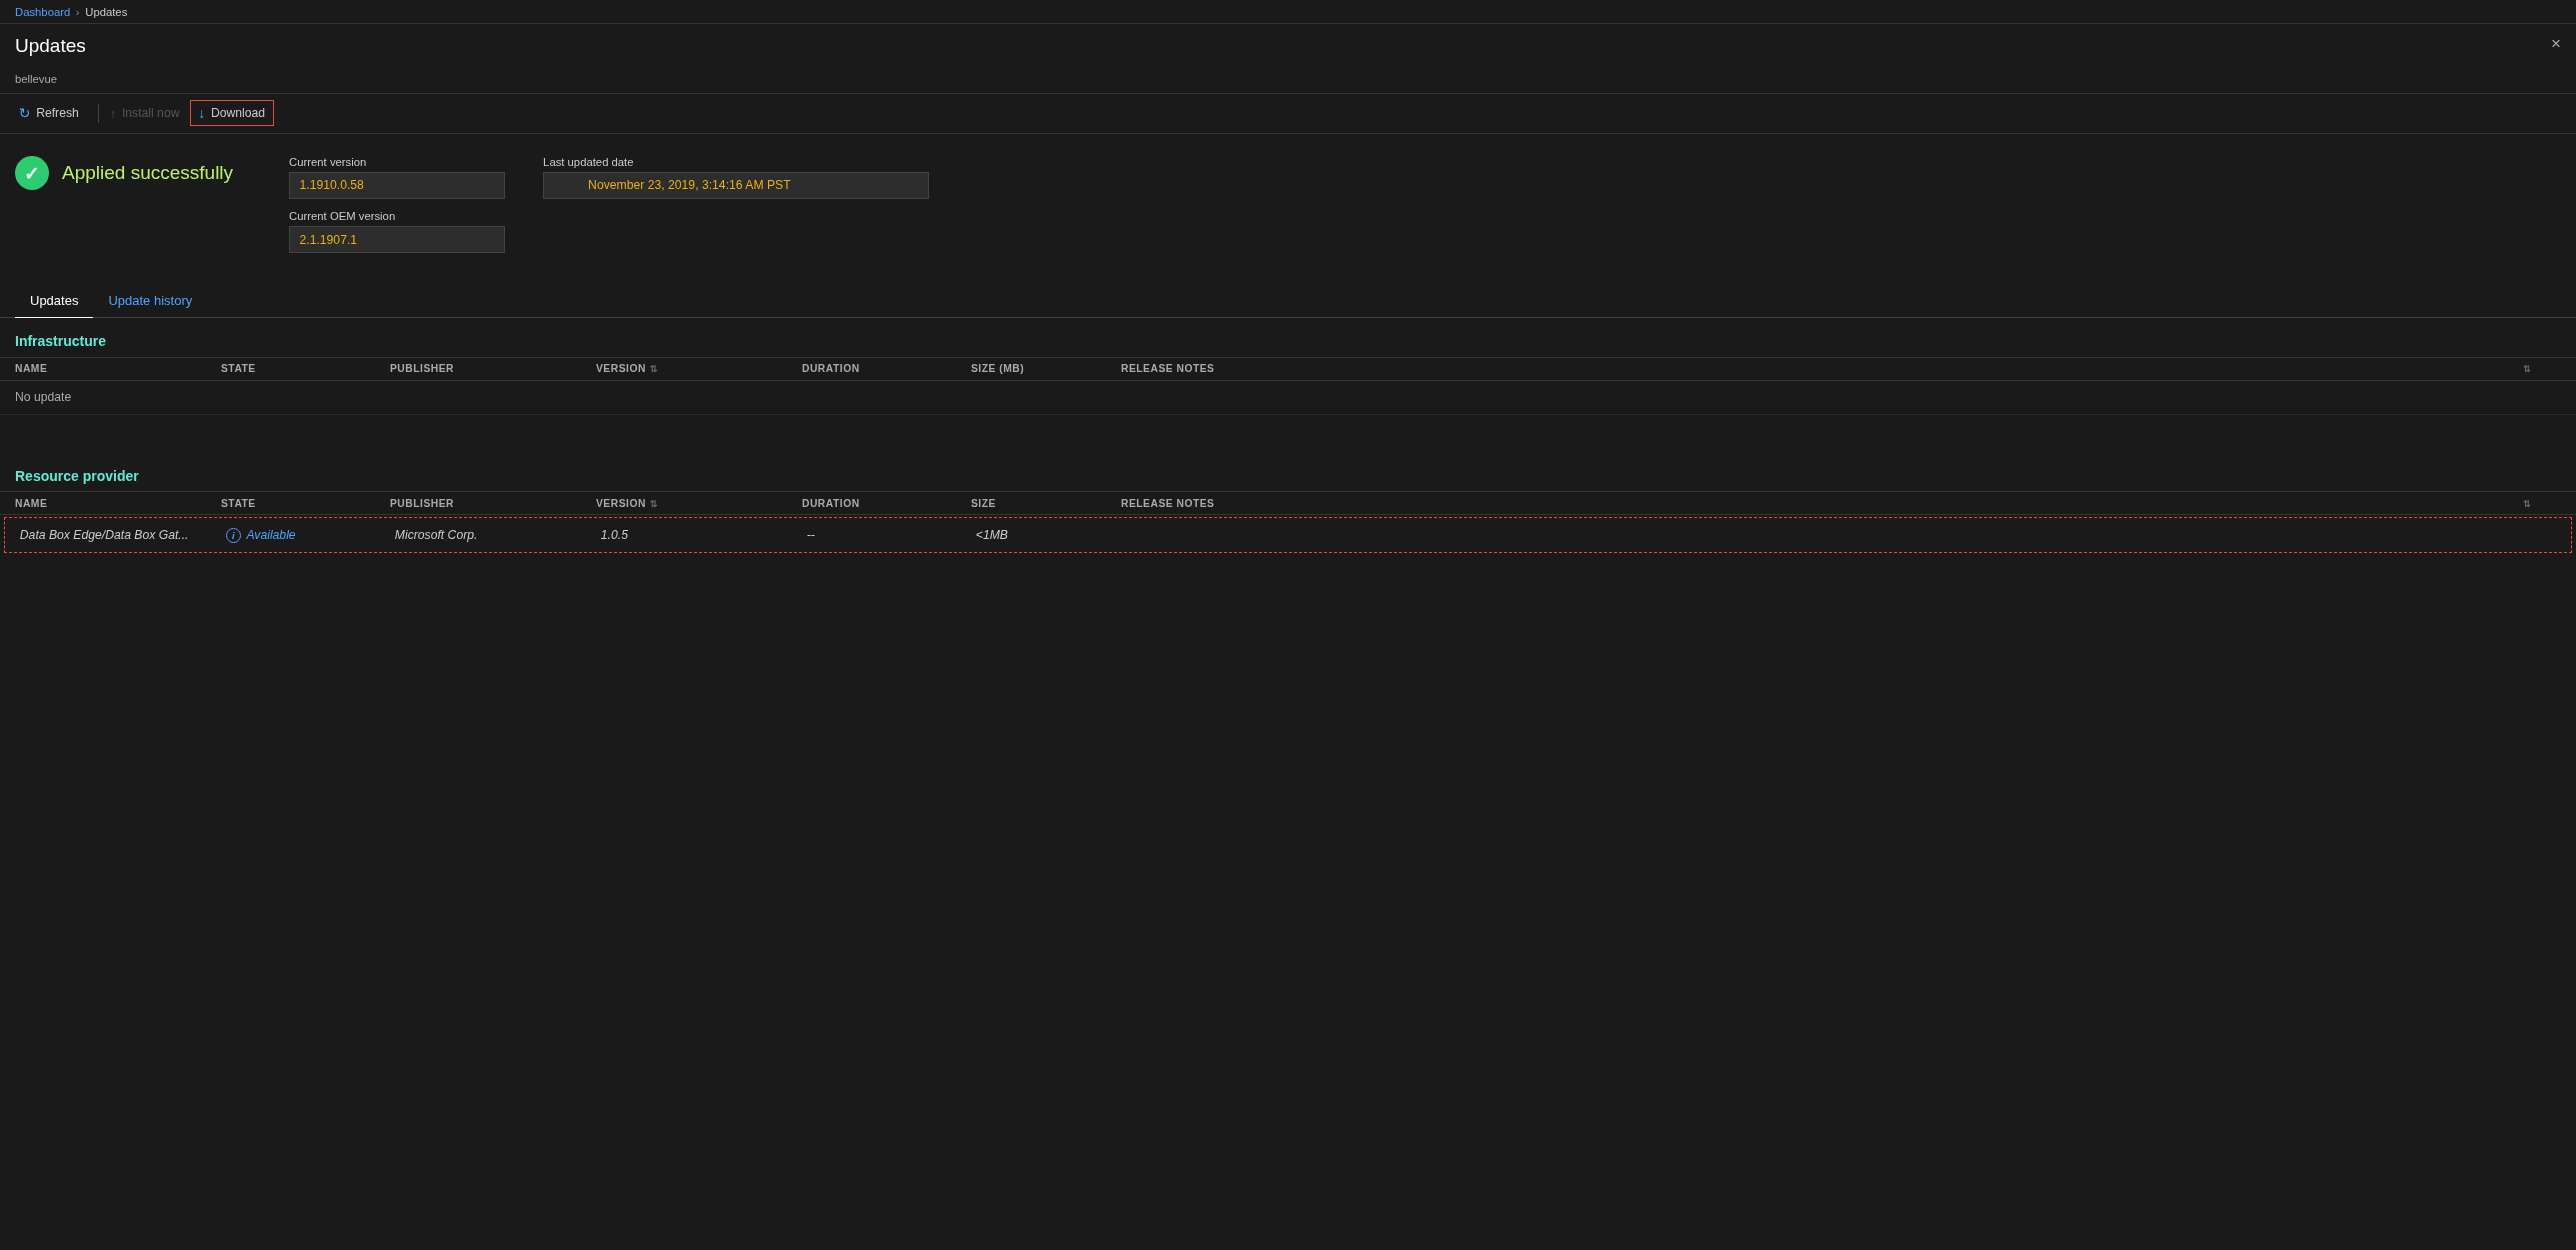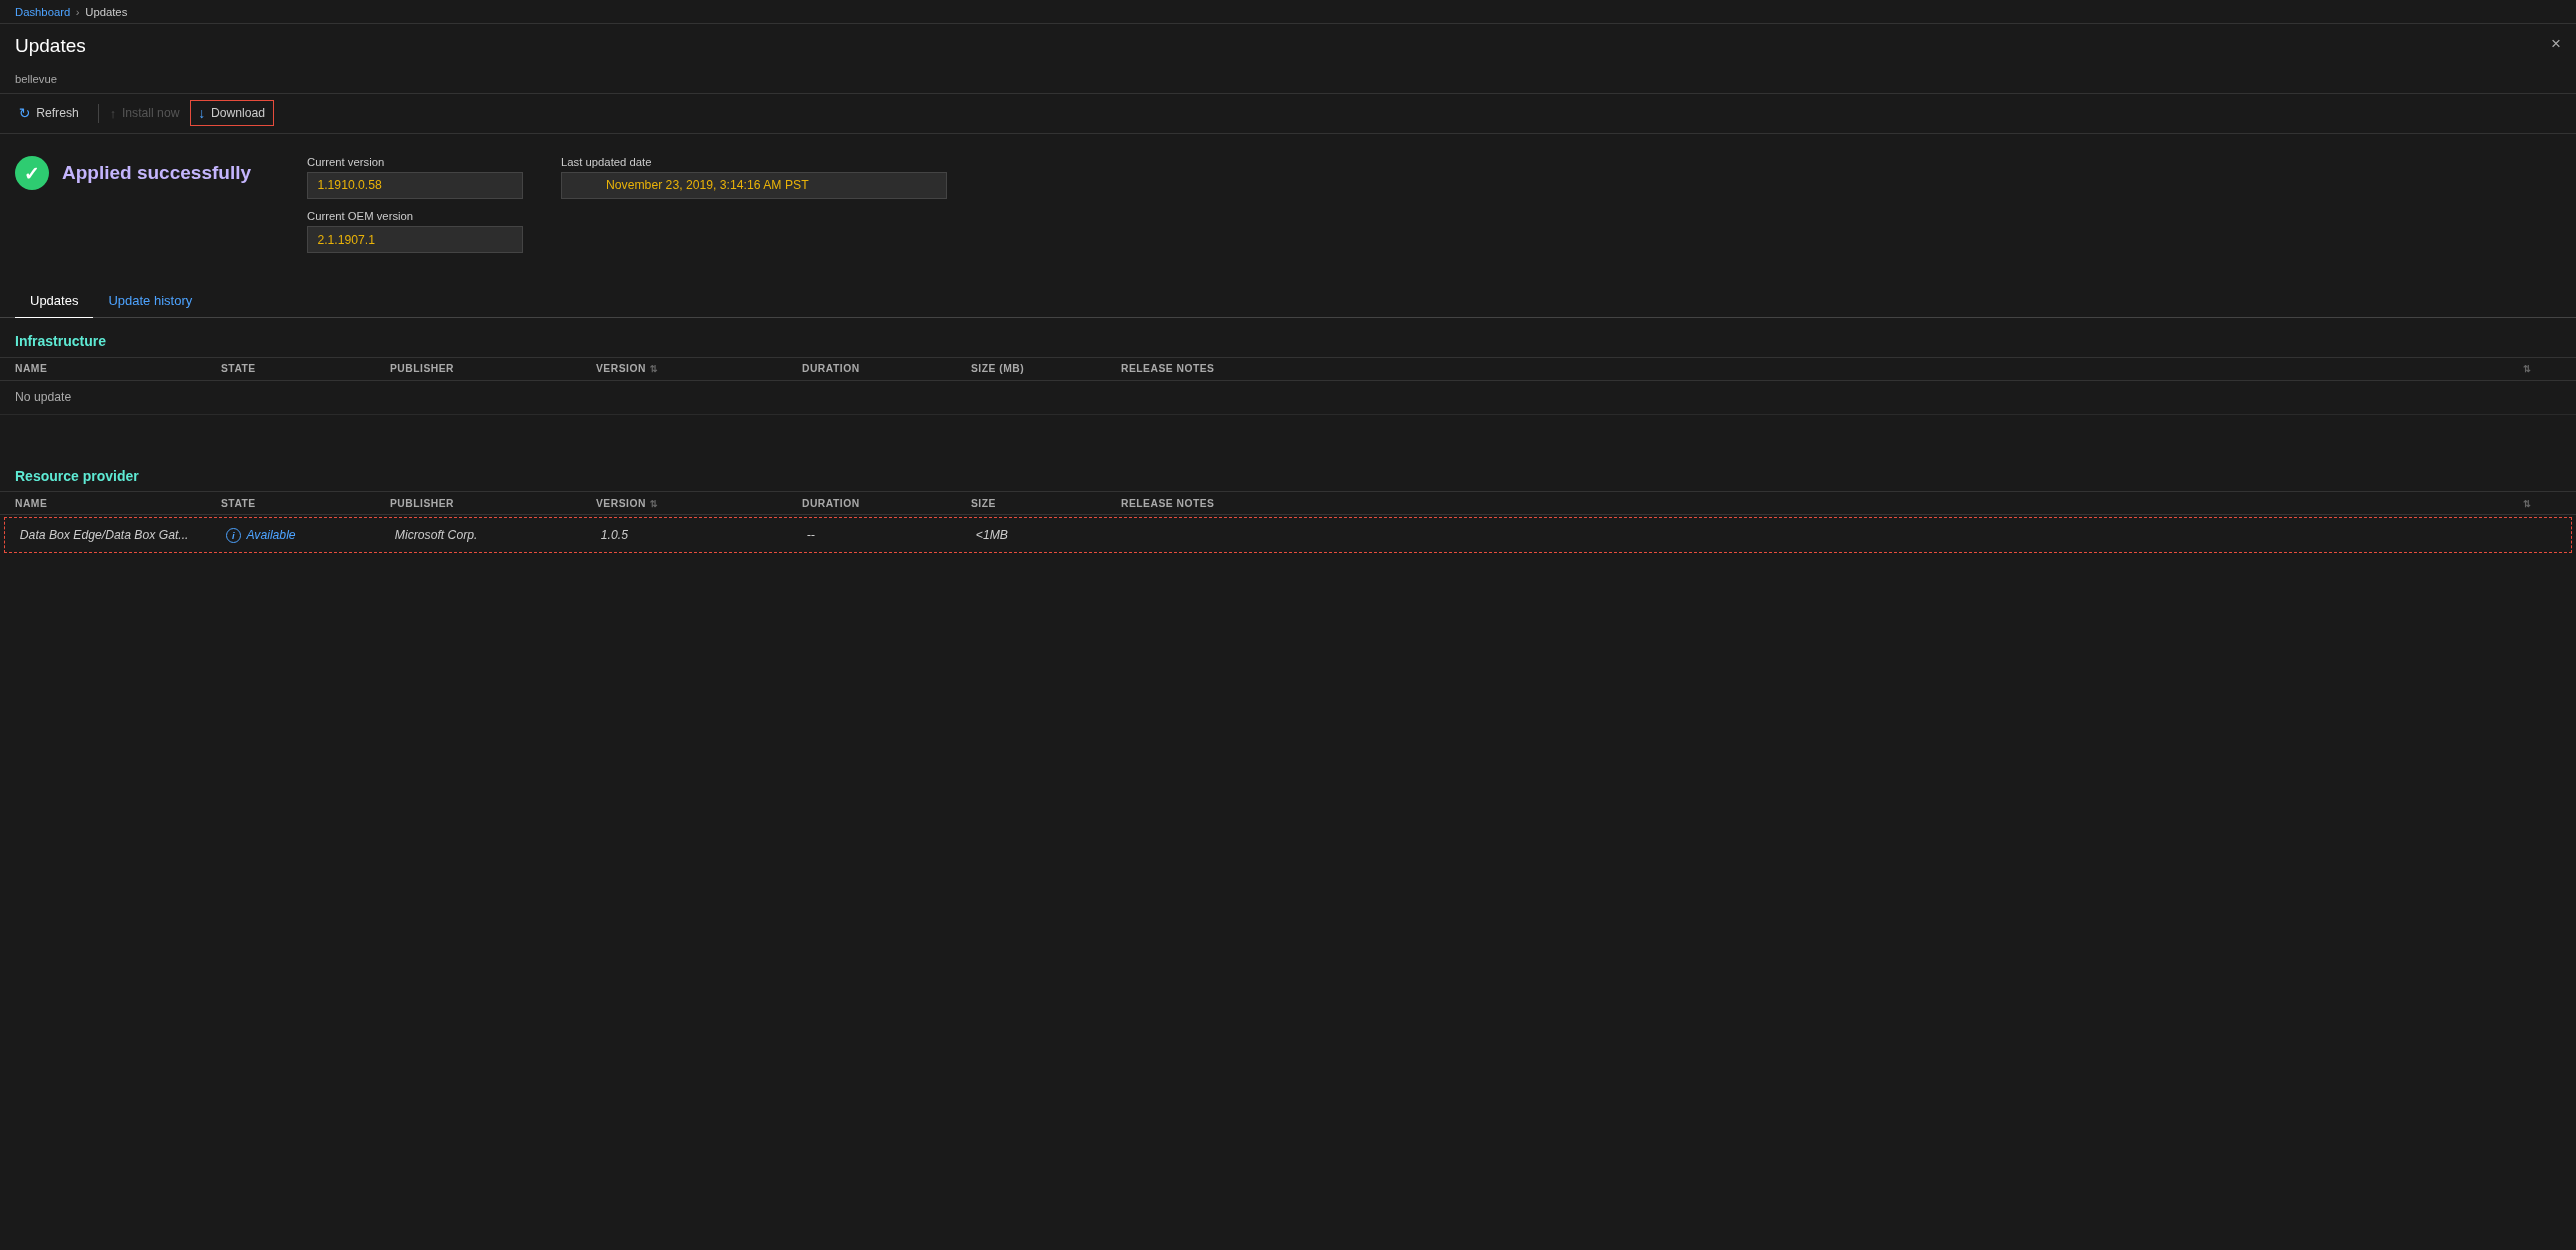--- a/index.html
+++ b/index.html
@@ -103,22 +103,22 @@
       justify-content: center;
       flex-shrink: 0;
     }
     .check-mark {
       color: #fff;
       font-size: 19px;
       font-weight: bold;
     }
     .status-text {
       font-size: 19px;
-      font-weight: 700;
-      color: #c4b5fd;
+      font-weight: 400;
+      color: #bef264;
     }
     .field-group {
       display: flex;
       flex-direction: column;
       gap: 3.8px;
     }
     .field-label {
       font-size: 11.3px;
       color: #ccc;
     }

